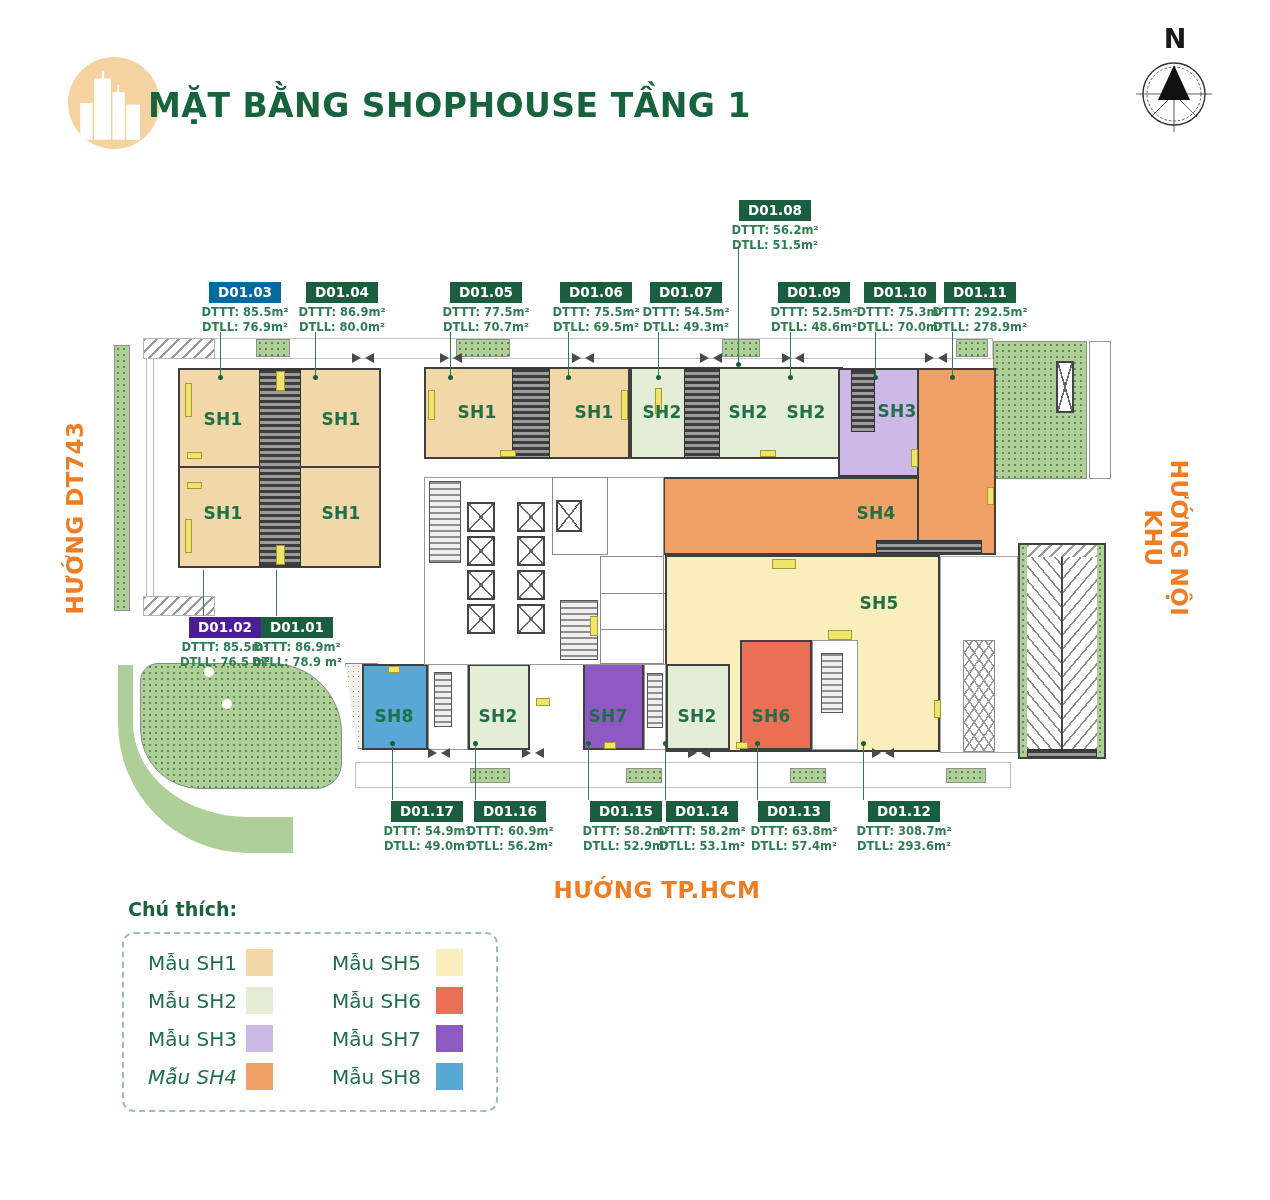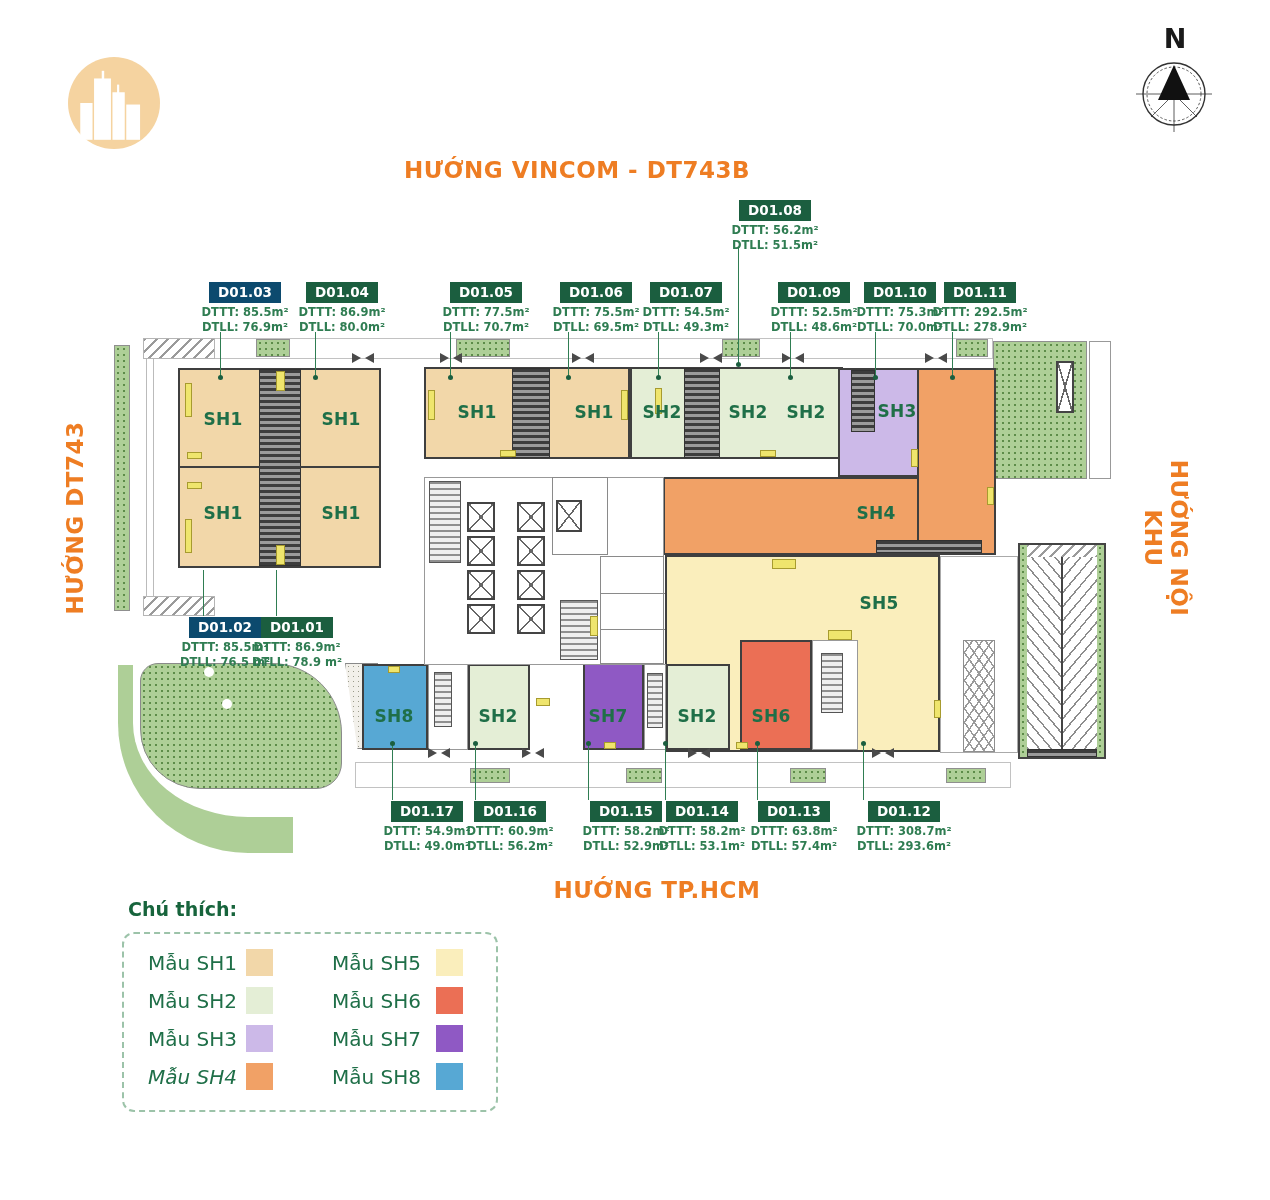--- a/index.html
+++ b/index.html
@@ -48,35 +48,35 @@
   <div class="abs" style="left: 68px; top: 57px; width: 92px; height: 92px; border-radius: 50%; background-color: rgb(245, 211, 160);">
     <svg width="92" height="92" viewBox="0 0 60 60">
       <rect x="8" y="30" width="8" height="24" fill="#fff"></rect>
       <rect x="17" y="14" width="11" height="40" fill="#fff"></rect>
       <rect x="29" y="23" width="8" height="31" fill="#fff"></rect>
       <rect x="38" y="31" width="9" height="23" fill="#fff"></rect>
       <rect x="22" y="9" width="1.6" height="6" fill="#fff"></rect>
       <rect x="32" y="18" width="1.4" height="6" fill="#fff"></rect>
     </svg>
   </div>
+  <div class="abs" style="left: 148px; top: 86px; font-size: 33px; font-weight: 800; letter-spacing: 0.5px; z-index: 5; color: rgb(23, 100, 60);">MẶT BẰNG SHOPHOUSE TẦNG 1</div>
 
   <div class="abs" style="left:1130px;top:24px;width:86px;height:114px;">
     <svg width="86" height="114" viewBox="0 0 86 114">
       <text x="45" y="24" font-size="27" font-weight="bold" fill="#1a1a1a" text-anchor="middle">N</text>
       <circle cx="44" cy="70" r="31" fill="none" stroke="#333" stroke-width="1.4"></circle>
       <circle cx="44" cy="70" r="27" fill="none" stroke="#333" stroke-width="0.8" stroke-dasharray="2.5,2"></circle>
       <line x1="6" y1="70" x2="82" y2="70" stroke="#333" stroke-width="0.8"></line>
       <line x1="44" y1="70" x2="44" y2="108" stroke="#333" stroke-width="0.8"></line>
       <line x1="44" y1="70" x2="21" y2="93" stroke="#333" stroke-width="0.8"></line>
       <line x1="44" y1="70" x2="67" y2="93" stroke="#333" stroke-width="0.8"></line>
       <polygon points="44,41 28,76 60,76" fill="#111"></polygon>
     </svg>
   </div>
 
-  <div class="dirlabel" style="left: 377px; top: 157px; width: 400px; color: rgb(238, 125, 35);">HƯỚNG VINCOM - DT743B</div>
   <div class="dirlabel" style="left: -35px; top: 505px; width: 220px; transform: rotate(-90deg); color: rgb(238, 125, 35);">HƯỚNG DT743</div>
   <div class="dirlabel" style="left: 1056px; top: 512px; width: 220px; transform: rotate(90deg); color: rgb(238, 125, 35);">HƯỚNG NỘI KHU</div>
   <div class="dirlabel" style="left: 457px; top: 877px; width: 400px; color: rgb(238, 125, 35);">HƯỚNG TP.HCM</div>
 
   <div class="abs walk" style="left:143px;top:338px;width:850px;height:21px;"></div>
   <div class="abs hatch" style="left:143px;top:338px;width:72px;height:21px;"></div>
   <div class="abs hatch" style="left:143px;top:596px;width:72px;height:20px;"></div>
   <div class="abs walk" style="left:355px;top:762px;width:656px;height:26px;"></div>
   <div class="abs" style="left:146px;top:359px;width:8px;height:238px;border-left:1px solid #bbb;border-right:1px solid #bbb;"></div>
 
@@ -249,26 +249,26 @@
   <div class="ldot" style="left:663px;top:741px;"></div>
   <div class="ldot" style="left:755px;top:741px;"></div>
   <div class="ldot" style="left:861px;top:741px;"></div>
 
   <div class="callout" style="left:249px;top:617px;">
     <span class="ccode" style="background-color: rgb(27, 94, 63);">D01.01</span>
     <div class="carea" style="color: rgb(47, 125, 82);">DTTT: 86.9m²</div>
     <div class="carea" style="color: rgb(47, 125, 82);">DTLL: 78.9 m²</div>
   </div>
   <div class="callout" style="left:177px;top:617px;">
-    <span class="ccode" style="background-color: #0c4a6e;">D01.02</span>
+    <span class="ccode" style="background-color: #4c1d95;">D01.02</span>
     <div class="carea" style="color: rgb(47, 125, 82);">DTTT: 85.5m²</div>
     <div class="carea" style="color: rgb(47, 125, 82);">DTLL: 76.5 m²</div>
   </div>
   <div class="callout" style="left:197px;top:282px;">
-    <span class="ccode" style="background-color: #0c4a6e;">D01.03</span>
+    <span class="ccode" style="background-color: #0369a1;">D01.03</span>
     <div class="carea" style="color: rgb(47, 125, 82);">DTTT: 85.5m²</div>
     <div class="carea" style="color: rgb(47, 125, 82);">DTLL: 76.9m²</div>
   </div>
   <div class="callout" style="left:294px;top:282px;">
     <span class="ccode" style="background-color: rgb(27, 94, 63);">D01.04</span>
     <div class="carea" style="color: rgb(47, 125, 82);">DTTT: 86.9m²</div>
     <div class="carea" style="color: rgb(47, 125, 82);">DTLL: 80.0m²</div>
   </div>
   <div class="callout" style="left:438px;top:282px;">
     <span class="ccode" style="background-color: rgb(27, 94, 63);">D01.05</span>

